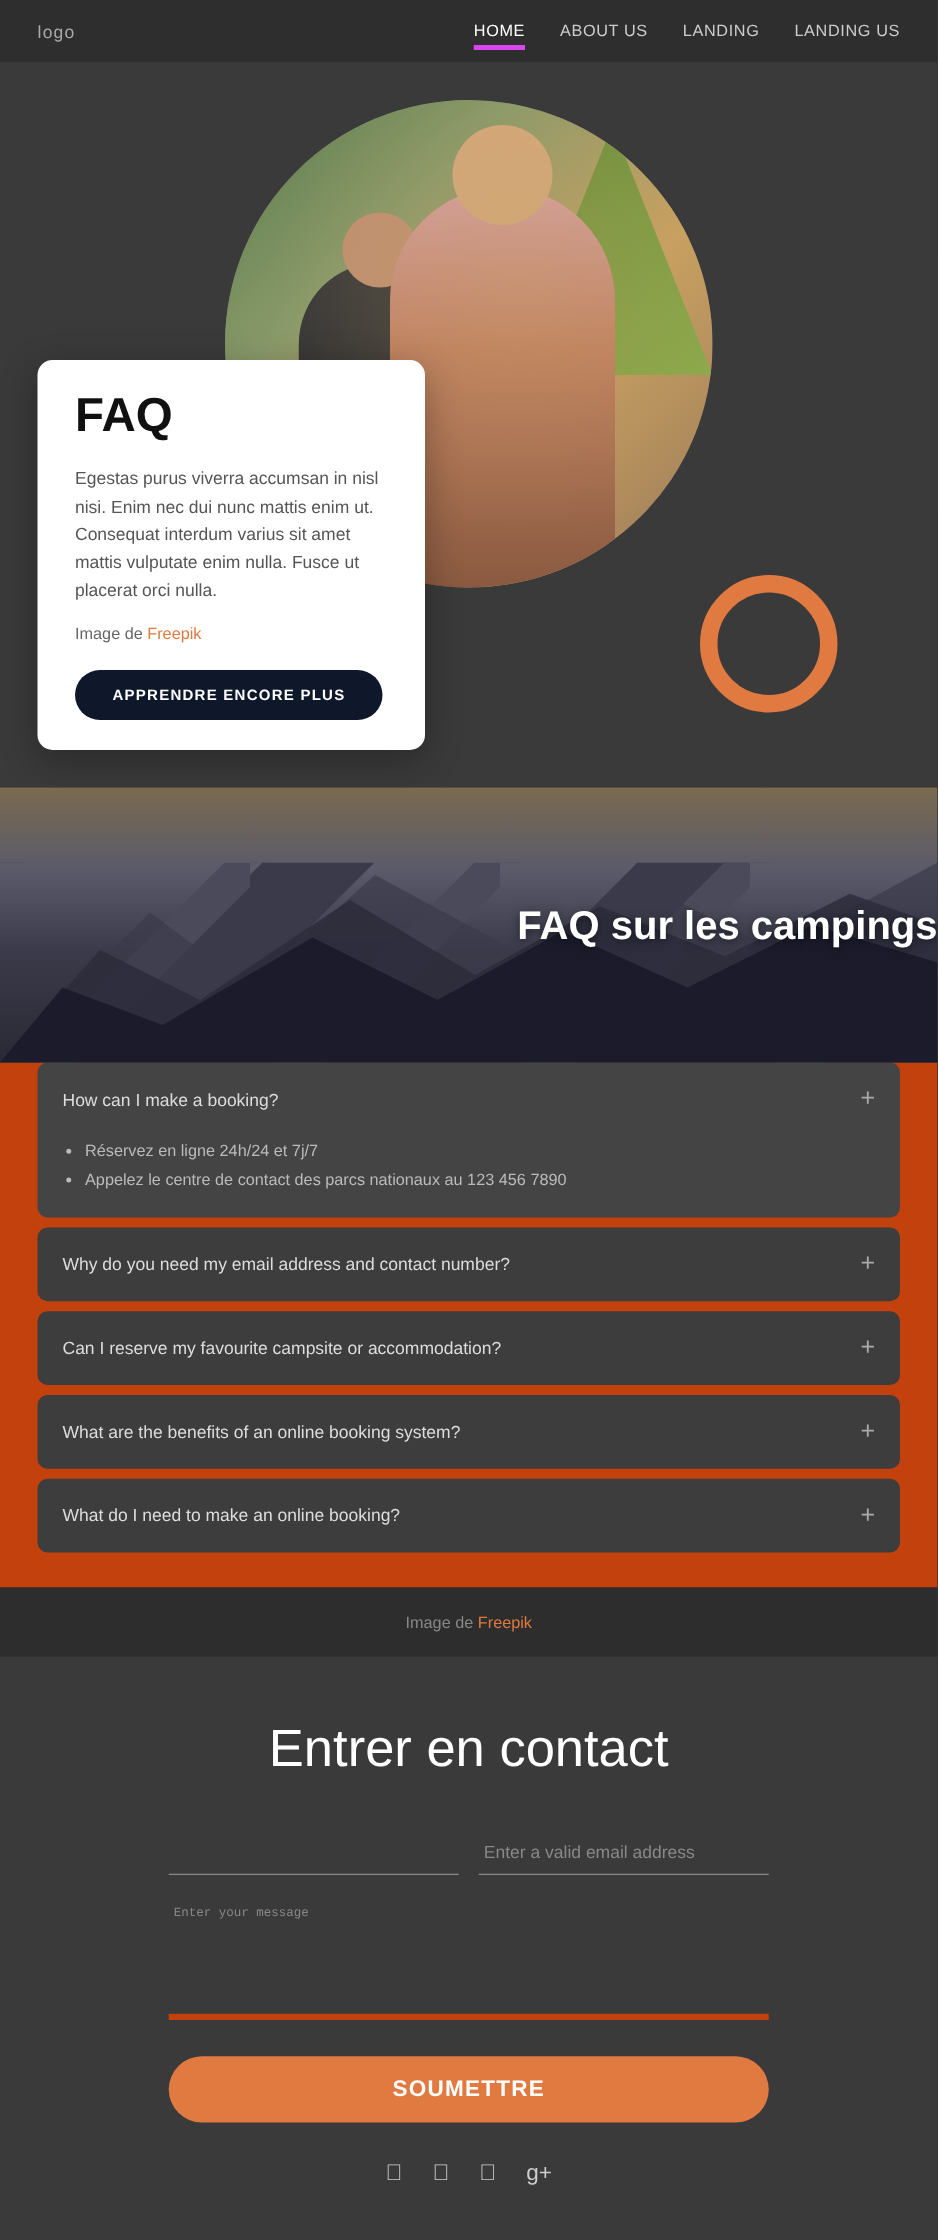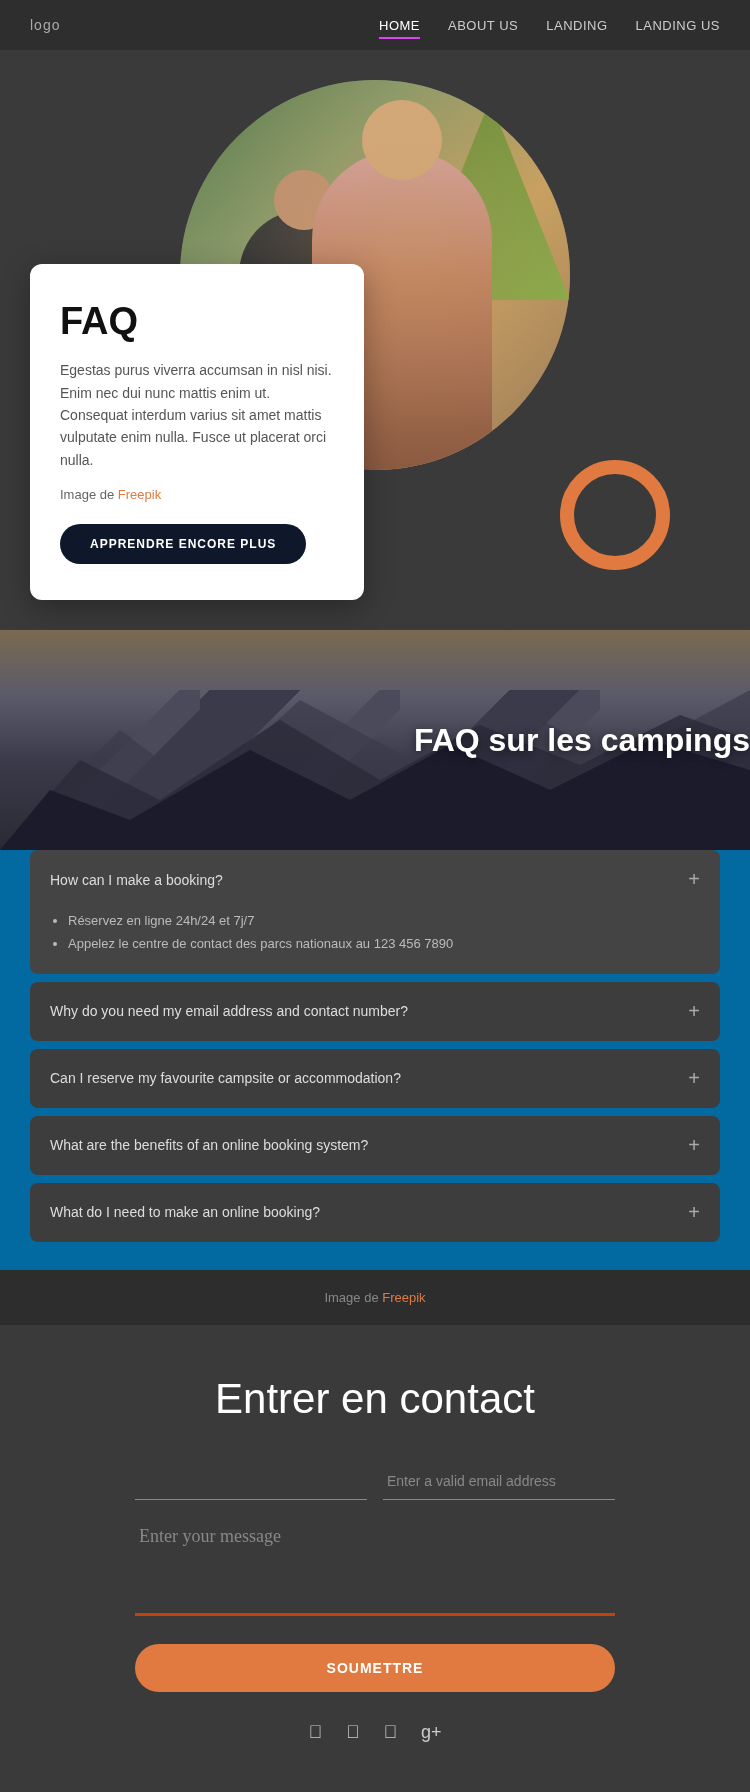--- a/index.html
+++ b/index.html
@@ -33,21 +33,21 @@
     }
     .nav-links li a {
       color: #ccc;
       text-decoration: none;
       font-size: 13px;
       letter-spacing: 0.5px;
       padding-bottom: 4px;
     }
     .nav-links li a.active {
       color: #fff;
-      border-bottom: 2px solid #d946ef;
+      border-bottom: 4px solid #d946ef;
     }
 
     
     .hero-section {
       background: #3a3a3a;
       position: relative;
       height: 580px;
       overflow: hidden;
     }
     .hero-circle-img {
@@ -128,22 +128,22 @@
     }
 
     
     .faq-card {
       position: absolute;
       bottom: 30px;
       left: 30px;
       background: #fff;
       color: #222;
       border-radius: 12px;
-      padding: 36px 30px;
-      width: 334px;
+      padding: 24px 30px;
+      width: 310px;
       box-shadow: 0 8px 30px rgba(0,0,0,0.3);
       z-index: 10;
     }
     .faq-card h2 {
       font-size: 38px;
       font-weight: 700;
       color: #111;
       margin-bottom: 16px;
     }
     .faq-card p {
@@ -235,21 +235,21 @@
     
     .mountain-svg {
       position: absolute;
       bottom: 0;
       left: 0;
       width: 100%;
     }
 
     .faq-items {
       padding: 0 30px 20px 30px;
-      background: #0369a1;
+      background: #c2410c;
     }
 
     .faq-item {
       background: #3d3d3d;
       border-radius: 8px;
       margin-bottom: 8px;
       overflow: hidden;
     }
     .faq-item-header {
       display: flex;
@@ -323,37 +323,37 @@
       outline: none;
     }
     .form-row input::placeholder { color: #888; }
     .form-textarea-wrap {
       margin-bottom: 24px;
     }
     .form-textarea-wrap textarea {
       width: 100%;
       background: transparent;
       border: none;
-      border-bottom: 3px solid #c2410c;
+      border-bottom: 5px solid #c2410c;
       padding: 10px 4px;
       color: #ccc;
-      font-size: 18px;
+      font-size: 10px;
       outline: none;
       resize: none;
       height: 100px;
-      font-family: Liberation Serif, serif;
+      font-family: Liberation Mono, monospace;
     }
     .form-textarea-wrap textarea::placeholder { color: #888; }
     .btn-submit {
       background: #e07a40;
       color: #fff;
       border: none;
       border-radius: 30px;
       padding: 16px 0;
-      font-size: 14px;
+      font-size: 18px;
       font-weight: 700;
       letter-spacing: 1px;
       cursor: pointer;
       text-transform: uppercase;
       width: 100%;
       margin-bottom: 30px;
     }
     .social-icons {
       display: flex;
       justify-content: center;

